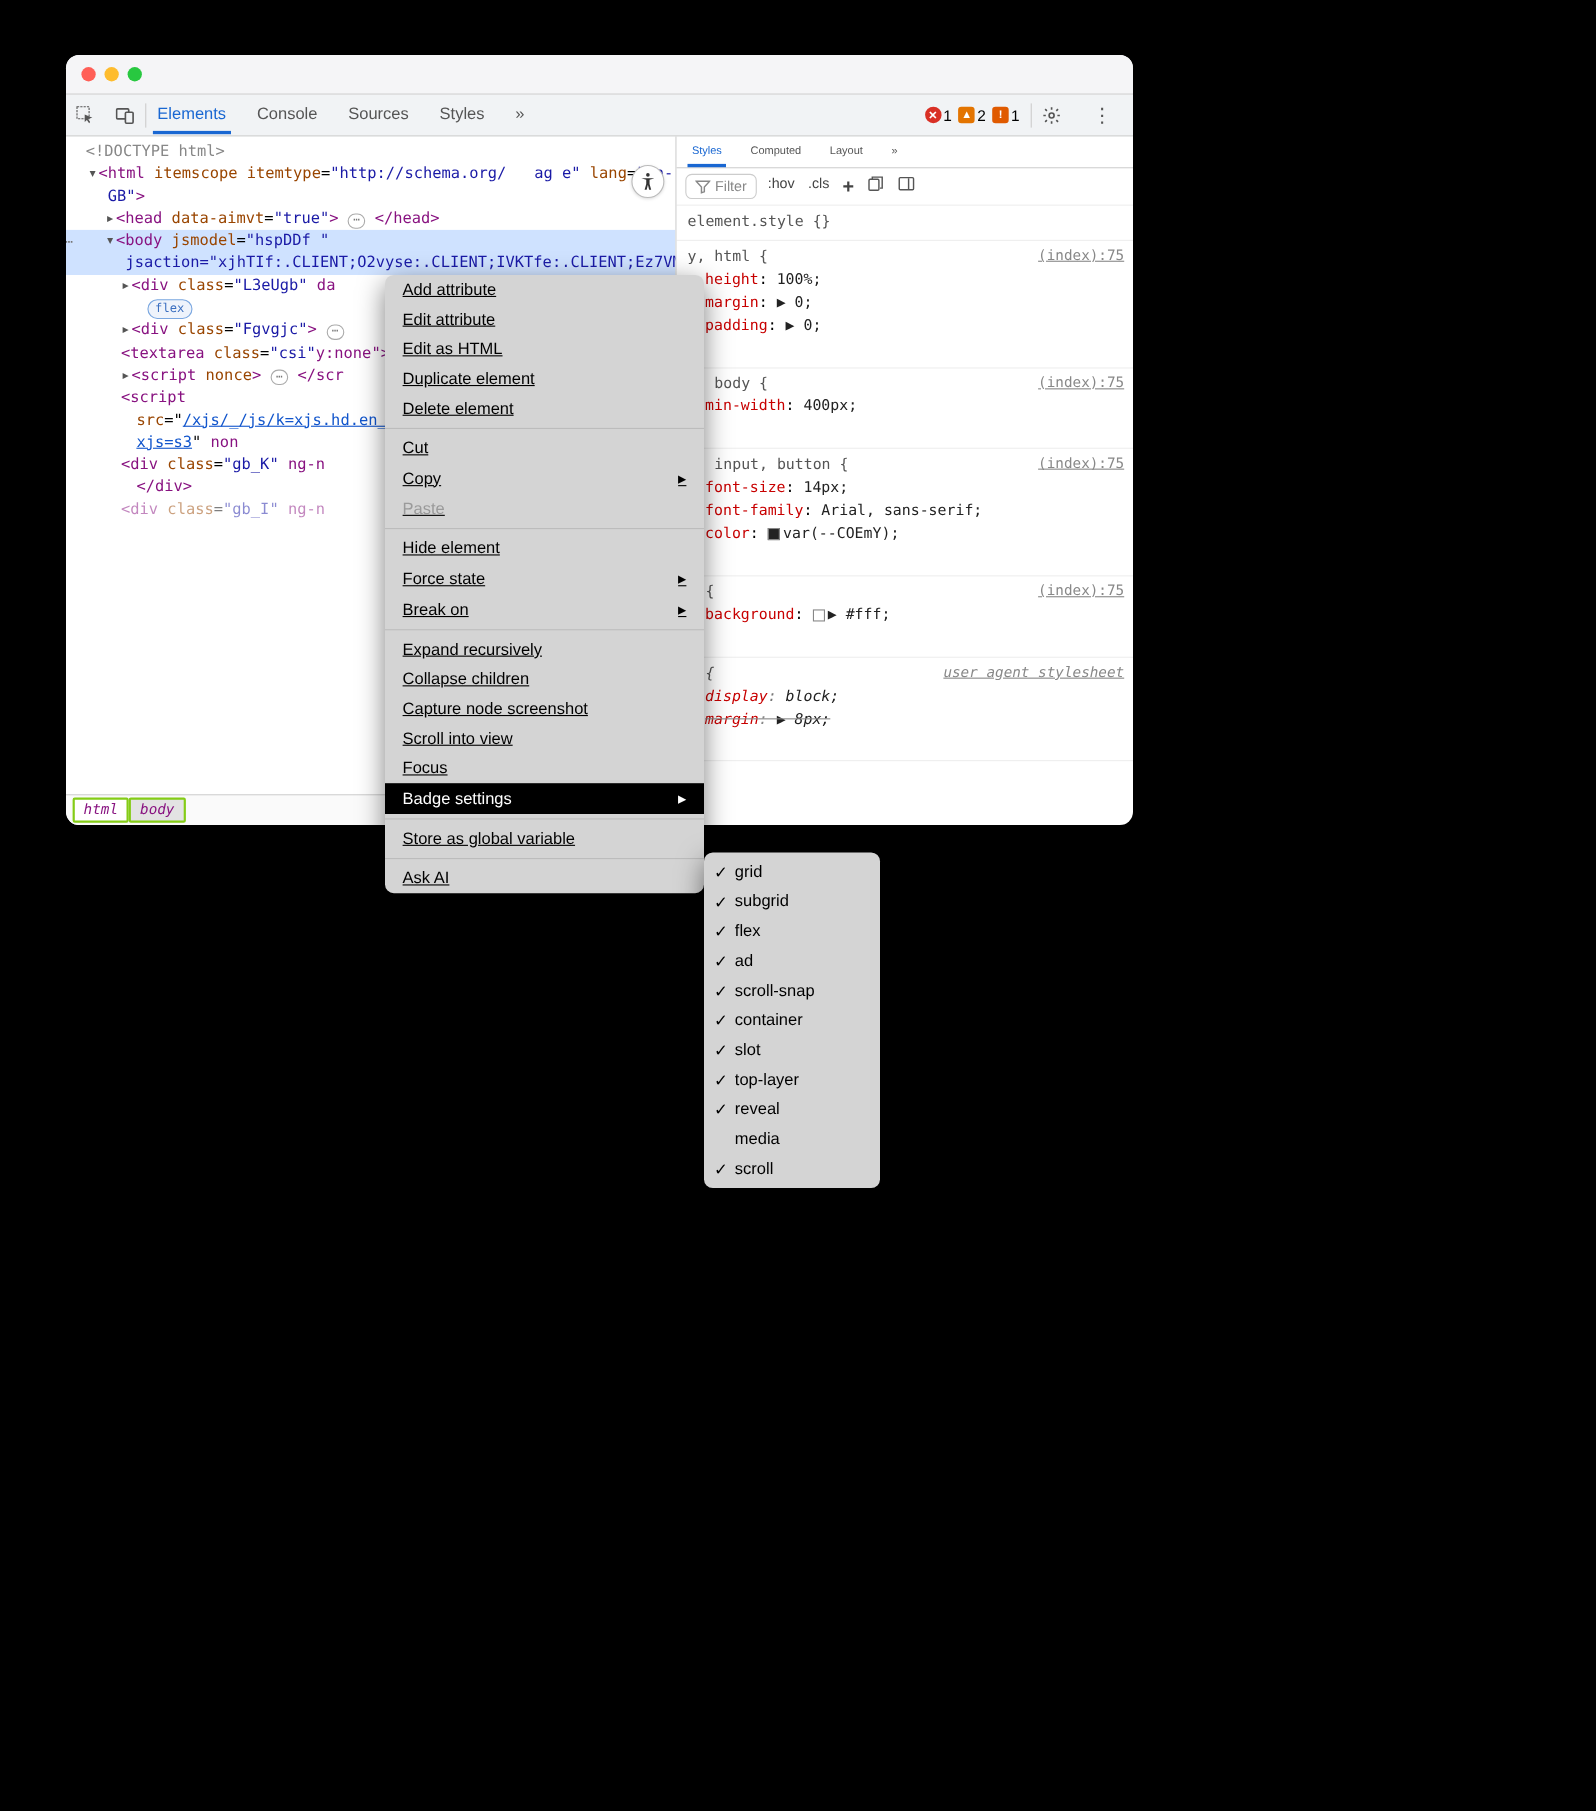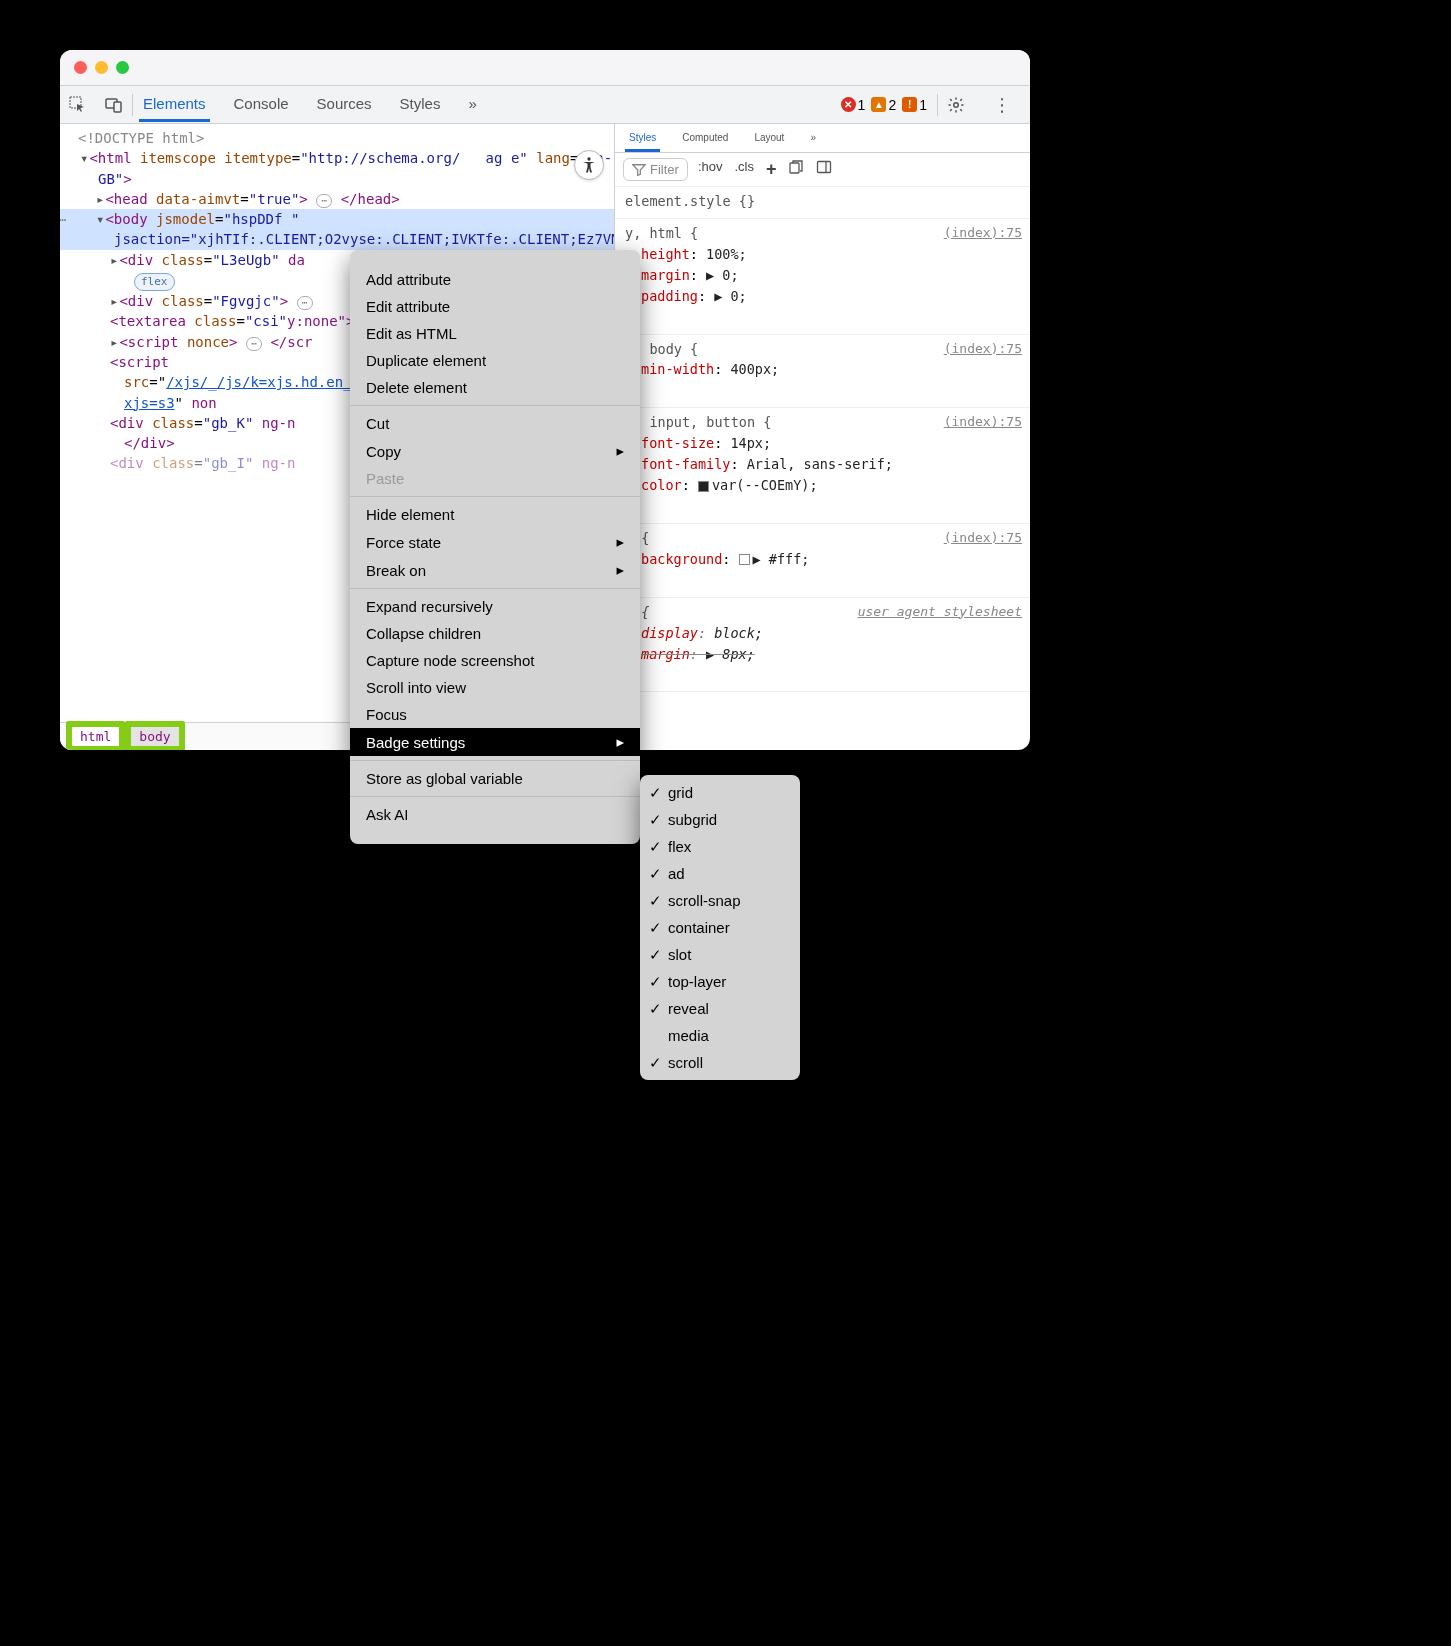--- a/index.html
+++ b/index.html
@@ -64,21 +64,21 @@
   .lk { color:#1155cc; text-decoration: underline; }
   .ellips { display:inline-block; border:1px solid #aaa; border-radius:10px; color:#777; font-size:10px; line-height:1; padding:1px 4px; }
   .flexbadge { display:inline-block; border:1px solid #7aa7e0; color:#3b6fc0; border-radius:10px; padding:0 6px; font-size:11px; margin-left:4px; background:#eef3fb;}
   .sel { background:#cfe2ff; display:block; }
   .row { position:relative; }
   .rowdots { position:absolute; left:-1px; top:3px; color:#777; font-size:12px;}
   
   .acc-icon { position:absolute; top:26px; right:10px; width:30px;height:30px;border-radius:50%;border:1px solid #bbb;background:#fff;display:flex;align-items:center;justify-content:center;box-shadow:0 1px 3px rgba(0,0,0,0.15);}
   
   .crumbs { height:28px; border-top:1px solid #d0d0d0; background:#fafafa; display:flex; align-items:center; padding:0 6px; font-family:Menlo,Consolas,monospace; font-size:13px; }
-  .crumb { padding:2px 8px; background:#fff; border:6px solid #84cc16; border-radius:2px; margin-right:0; color:#881280;}
+  .crumb { padding:2px 8px; background:#fff; border:2px solid #84cc16; border-radius:2px; margin-right:0; color:#881280;font-style:italic;}
   .crumb.sel { background:#e3e3e3; }
   
   .stabs { display:flex; gap:18px; border-bottom:1px solid #d0d0d0; padding-left:10px; font-size:10px;}
   .stab { padding:8px 4px 6px; color:#555; cursor:pointer; }
   .stab.active { color:#1967d2; border-bottom:3px solid #1967d2; font-weight:500; }
   .stoolbar { display:flex; align-items:center; gap:6px; padding:4px 8px; border-bottom:1px solid #eee; font-size:13px; color:#444;}
   .filterbox { display:flex; align-items:center; gap:4px; background:#fff; border:1px solid #ccc; border-radius:6px; padding:3px 8px; color:#888;}
   .toggles { display:flex; gap:4px; font-size:13px; color:#444;}
   .togbtn { padding:2px 4px; }
   .styles { flex:1; overflow:hidden; font-family:Menlo,Consolas,monospace; font-size:13.5px; line-height:1.55; }
@@ -91,23 +91,24 @@
   .swatch { display:inline-block; width:11px;height:11px;border:1px solid #888;vertical-align:middle; margin-right:3px;}
   .ua { color:#777; font-style: italic; }
   .strike { text-decoration: line-through; color:#888; font-style: italic;}
   
   .ctxmenu {
     position:absolute; left: 350px; top: 250px;
     width: 290px;
     background:#d4d4d4;
     border-radius:8px;
     box-shadow: 0 8px 24px rgba(0,0,0,0.5);
-    padding:16px 0;
+    padding:0 0;
     font-size:15px;
     z-index:10;
+    text-decoration:underline;
   }
   .ctxmenu .mi { padding:5px 16px; display:flex; justify-content:space-between; align-items:center; cursor:default;}
   .ctxmenu .mi.disabled { color:#9a9a9a;align-items:flex-end; }
   .ctxmenu .mi.hl { background:#000000; color:#fff; }
   .ctxmenu hr { border:none; border-top:1px solid #bcbcbc; margin:4px 0; }
   
   .submenu {
     position:absolute; left: 640px; top: 775px;
     width: 160px;
     background:#d4d4d4;

